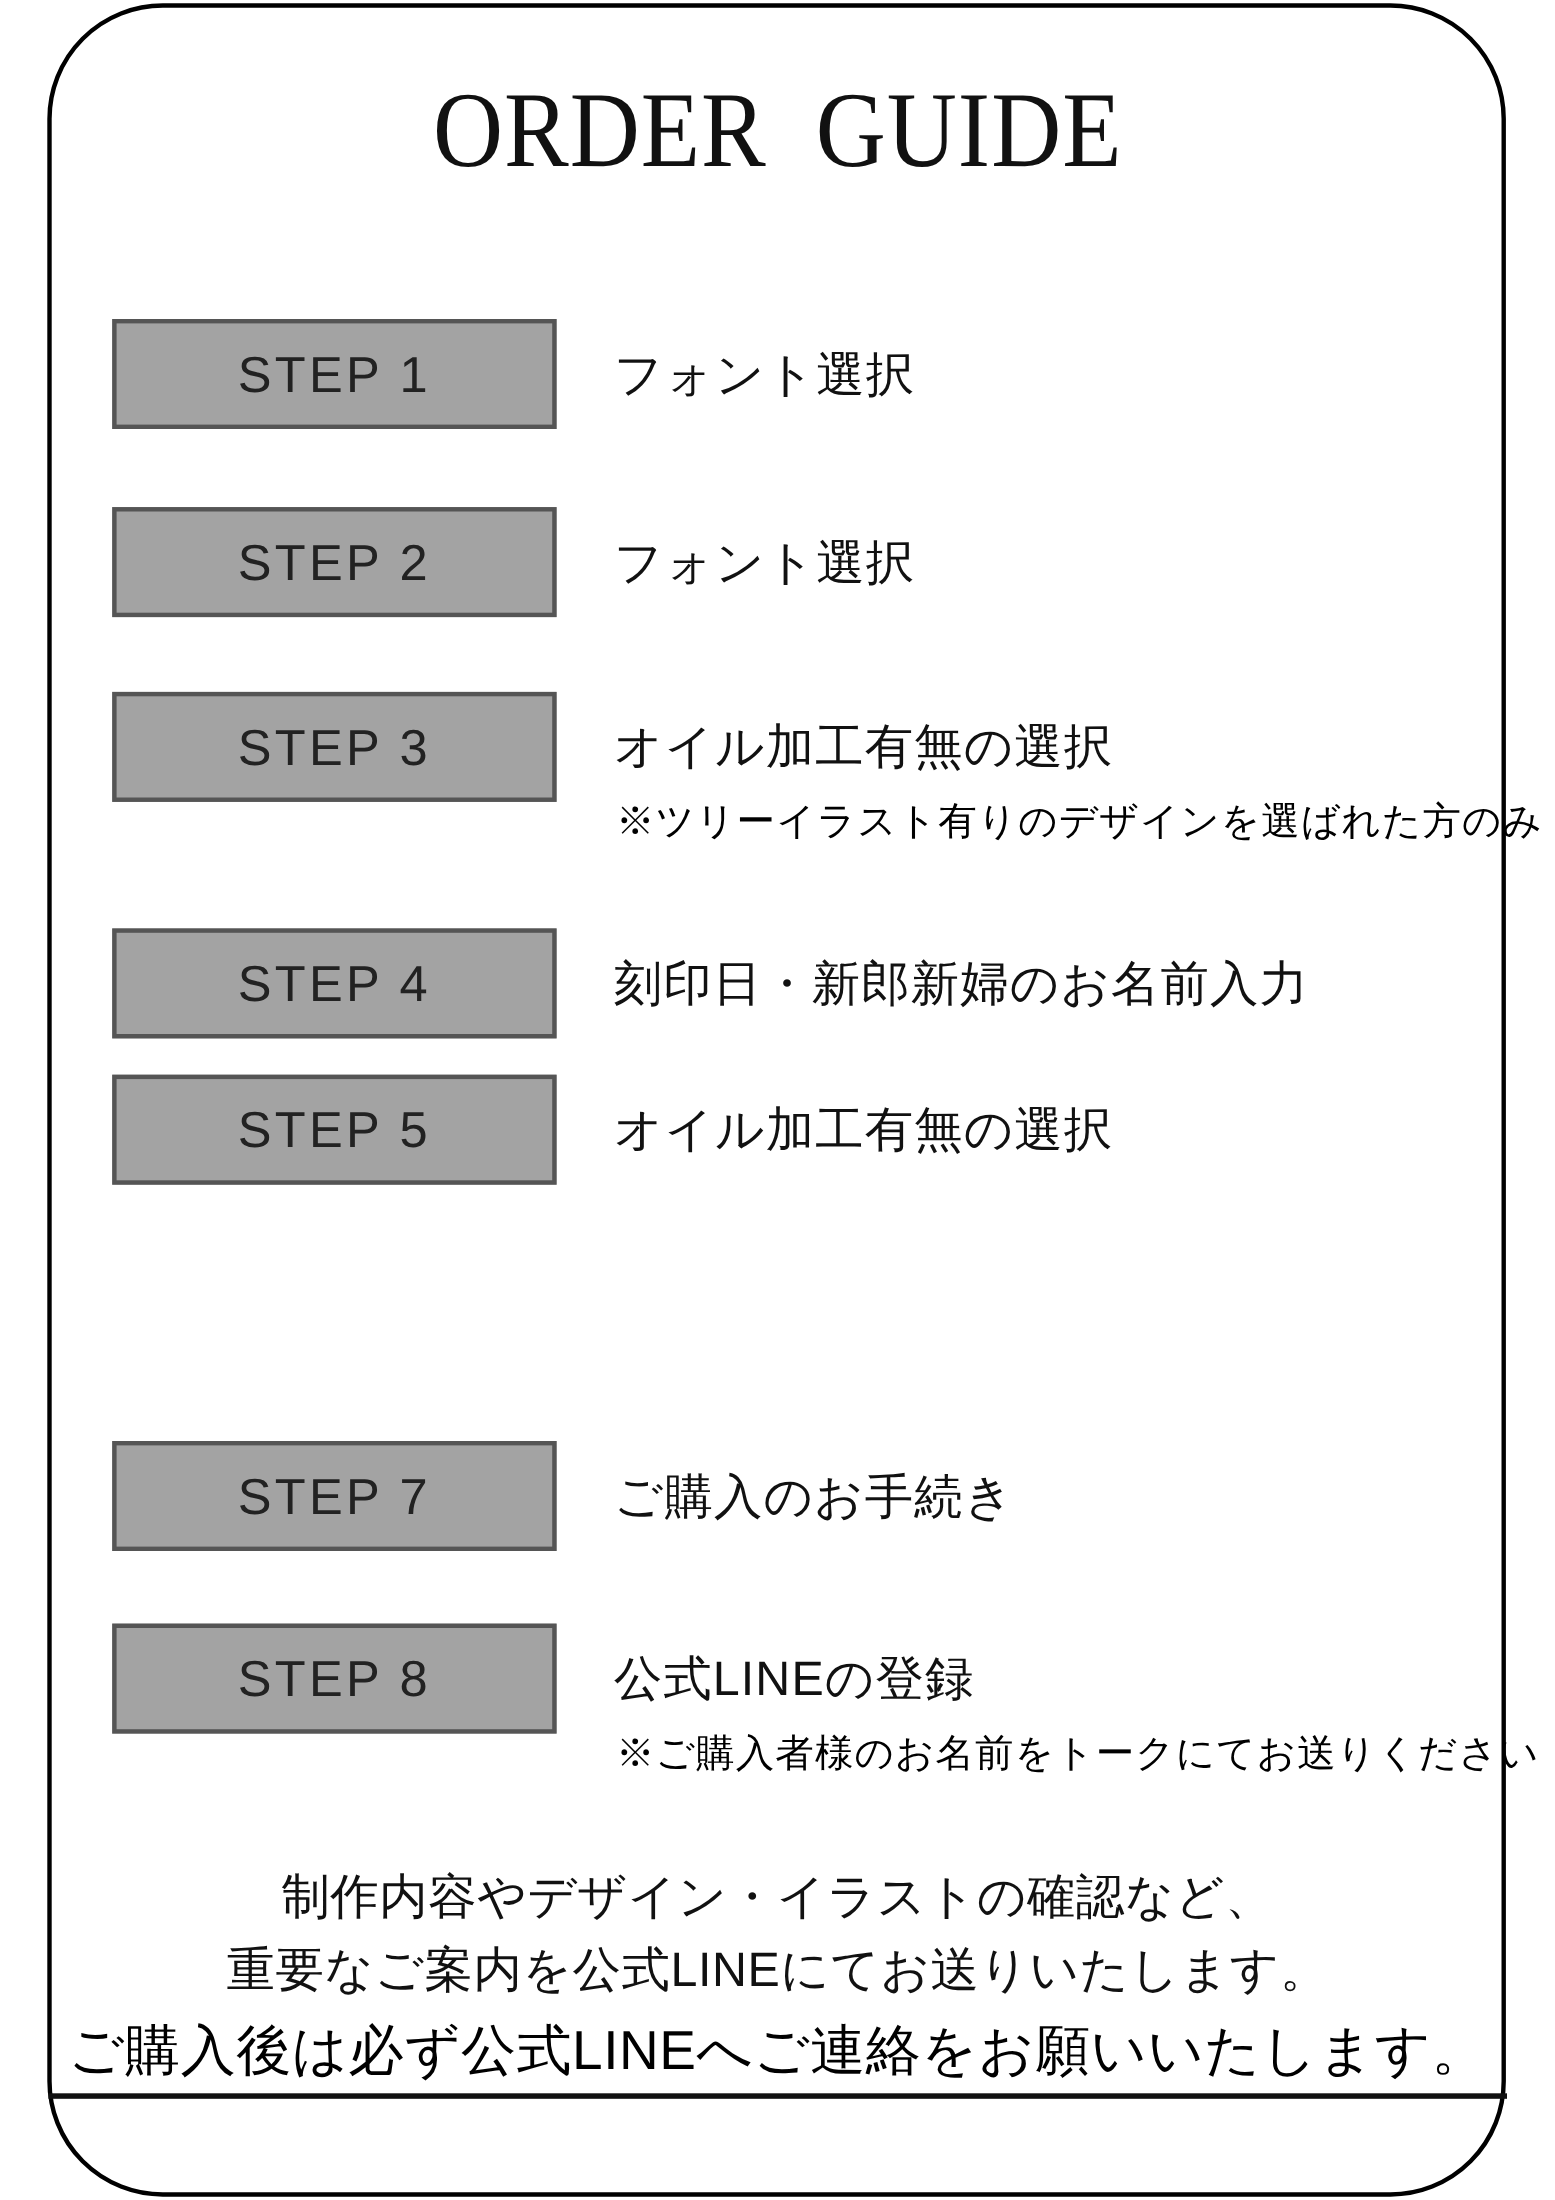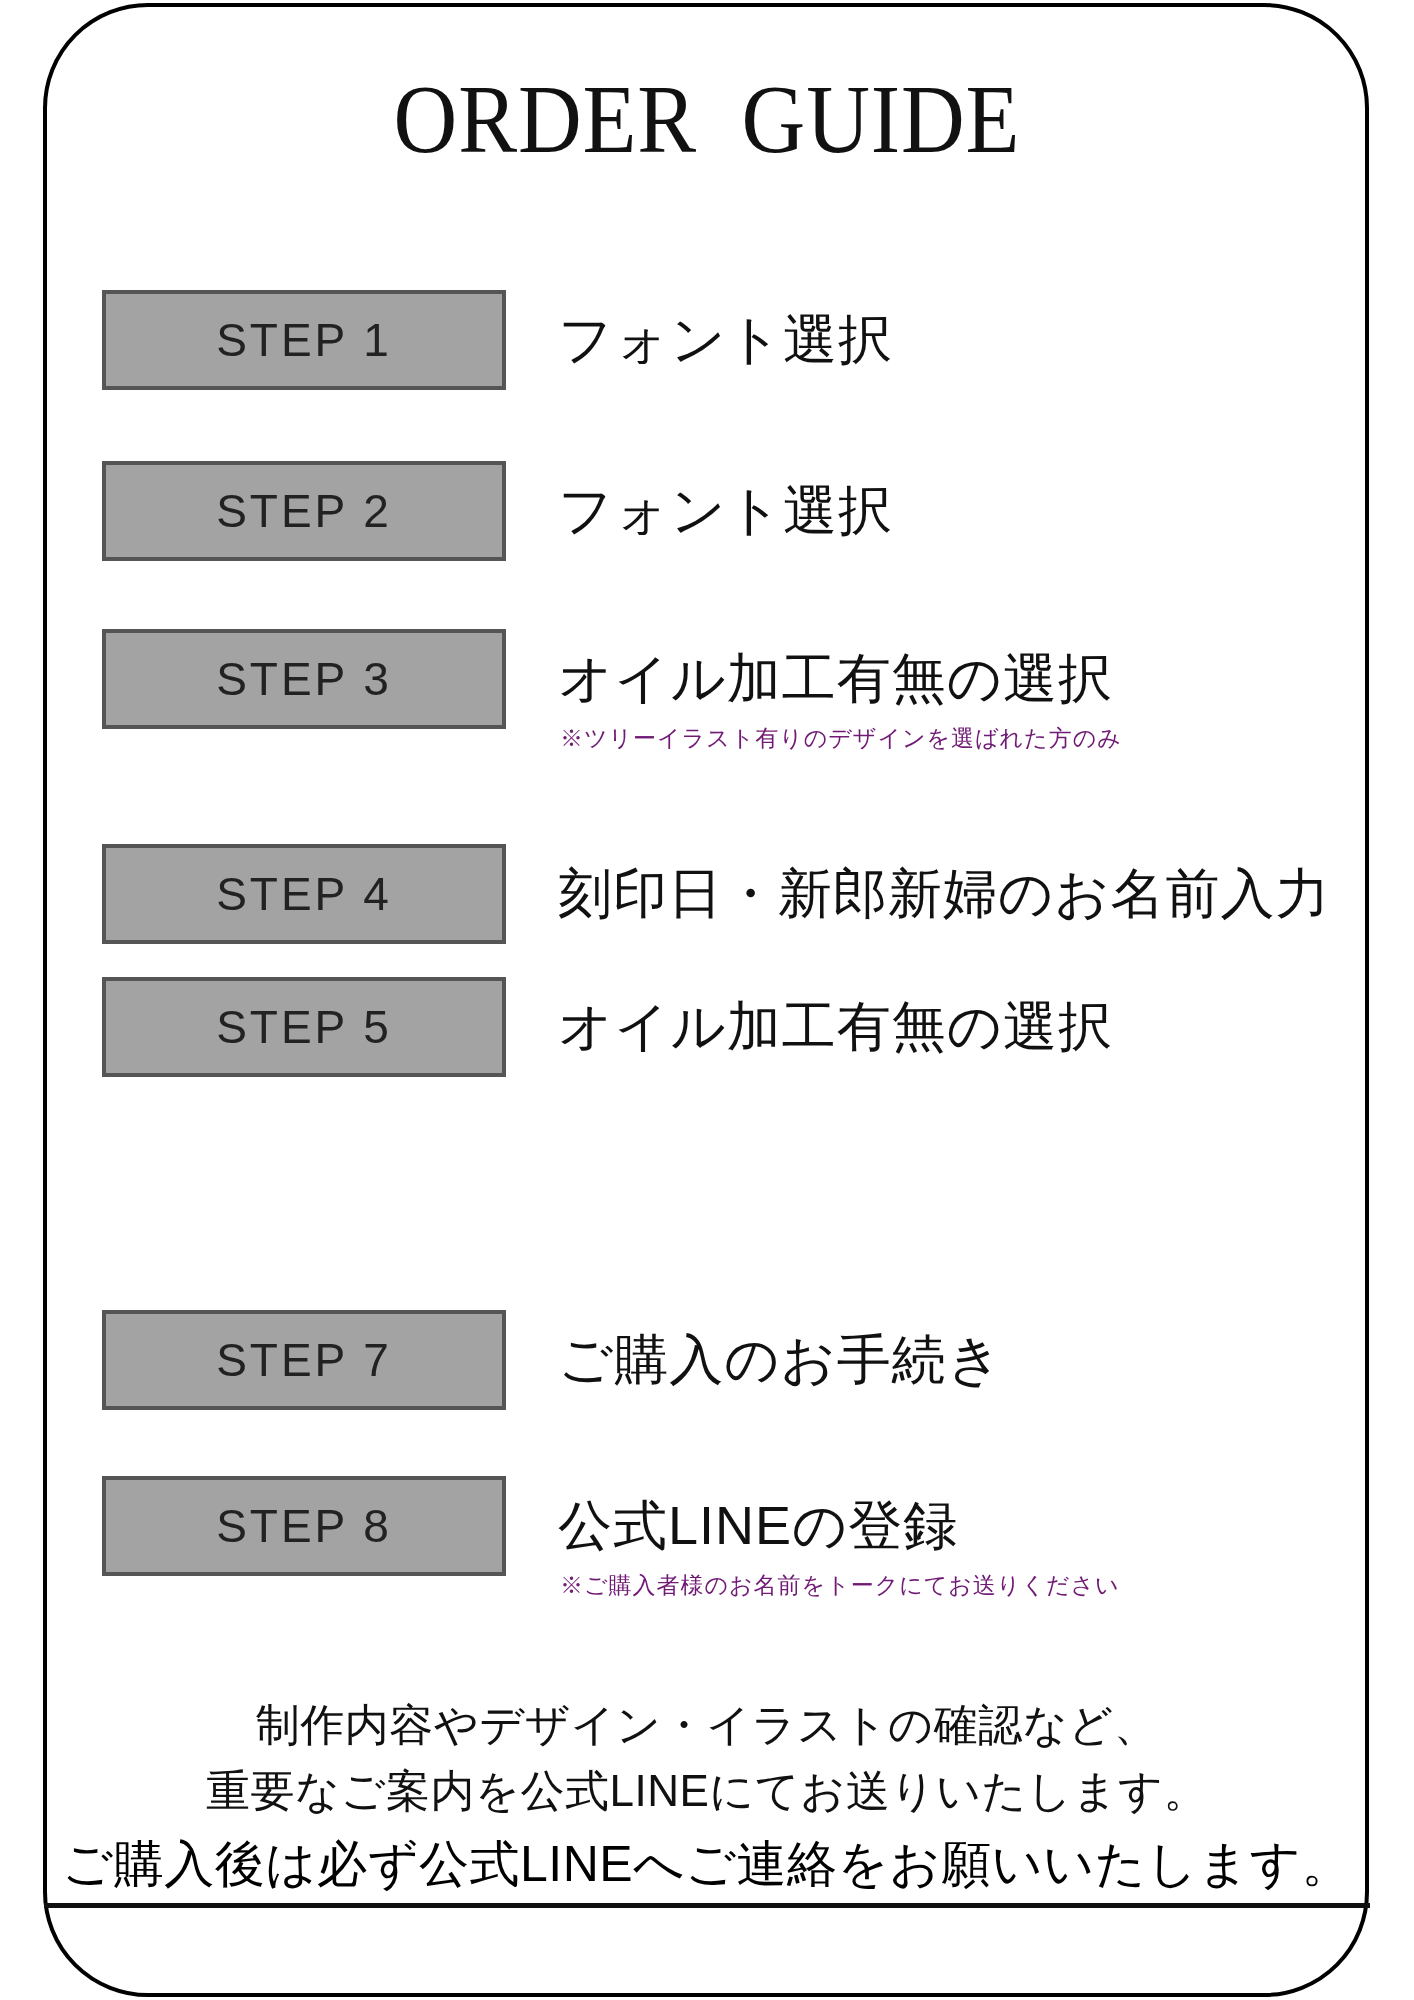--- a/index.html
+++ b/index.html
@@ -55,31 +55,31 @@
     color:#222222;
     white-space:nowrap;
   }
   .rowtext{
     position:relative;
     margin-left:52px;
     height:100px;
     display:flex;align-items:center;
   }
   .steplabel{
-    font-size:54px;
+    font-size:44px;
     letter-spacing:1px;
     color:#111111;
     white-space:nowrap;
   }
   .stepnote{
     position:absolute;
     left:2px;top:94px;
-    font-size:23px;
+    font-size:35px;
     letter-spacing:1px;
-    color:#701a75;
+    color:#000000;
     white-space:nowrap;
   }
   .footer{
     position:absolute;
     left:0;right:0;top:1703px;
     text-align:center;
   }
   .footer-line{
     font-size:44px;
     letter-spacing:0.5px;

